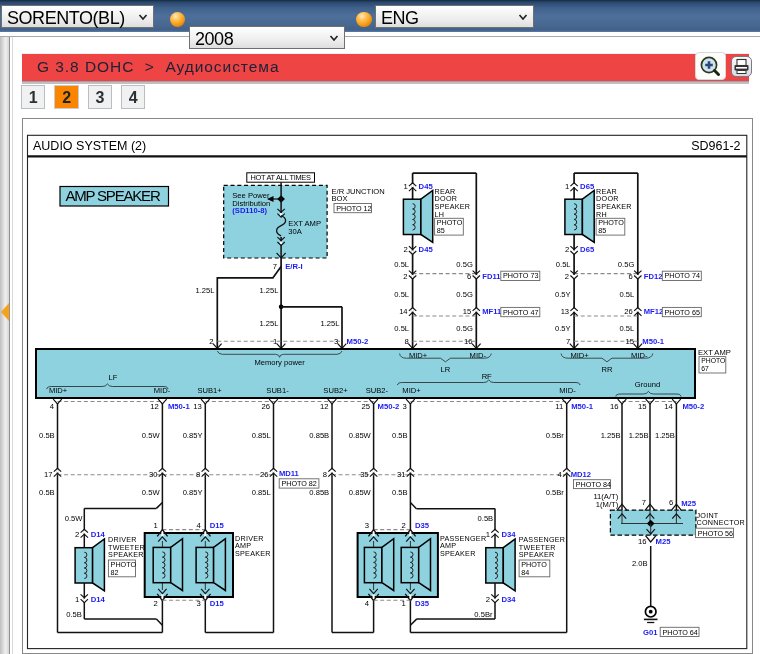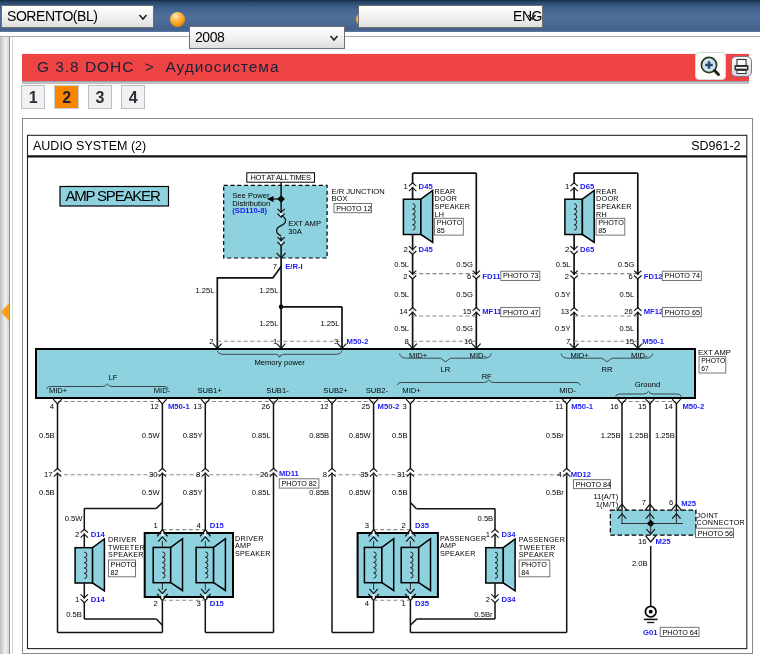--- a/index.html
+++ b/index.html
@@ -1,20 +1,20 @@
 <!DOCTYPE html>
 <html><head><meta charset="utf-8"><style>
 * { margin:0; padding:0; box-sizing:border-box; -webkit-font-smoothing:antialiased; }
 html,body { width:760px; height:654px; background:#fff; font-family:"Liberation Sans",sans-serif; overflow:hidden; }
 #root { position:relative; width:760px; height:654px; }
 .topbar { position:absolute; left:0; top:0; width:760px; height:32px;
   background:linear-gradient(180deg,#162b42 0%,#2c4a70 8%,#3f618c 25%,#4d6f9a 50%,#486890 78%,#42608a 94%,#5d7fa6 100%); }
 .hrline { position:absolute; left:0; top:36px; width:760px; height:1px; background:#a8a8a8; }
 .sel { position:absolute; top:4.5px; height:23.5px; background:linear-gradient(180deg,#ffffff,#ebebeb 70%,#dedede);
-  border:1px solid #707070; font-size:14px; letter-spacing:-0.45px; color:#000;
+  border:1px solid #707070; font-size:18px; letter-spacing:-0.45px; color:#000;
   padding:2.5px 0 0 5px; }
 .sel .arr { position:absolute; right:5px; top:6px; width:10px; height:10px; }
 .ball { position:absolute; top:11.5px; width:15.5px; height:15.5px; border-radius:50%;
   background:radial-gradient(circle at 38% 28%, #ffe8c0 0%, #ffc050 30%, #f49b16 60%, #d97a00 85%, #c06800 100%); }
 .sidebar { position:absolute; left:0; top:37px; width:10px; height:618px;
   background:linear-gradient(90deg,#bfbfbf,#efefef 60%,#d7d7d7); border-right:1px solid #909090; }
 .sideline { position:absolute; left:11.5px; top:37px; width:1px; height:618px; background:#d9d9d9; }
 .arrowl { position:absolute; left:1px; top:303px; width:0; height:0;
   border-top:9px solid transparent; border-bottom:9px solid transparent; border-right:8px solid #f5a21d; }
 .panel { position:absolute; left:21.5px; top:118.3px; width:731px; height:536px; border:1px solid #888; background:#fff; }
@@ -36,21 +36,21 @@
   <div class="topbar"></div>
   <div class="hrline"></div>
   <div class="sel" style="left:1px; width:153px;">SORENTO(BL)<svg class="arr" viewBox="0 0 10 10">
         <path d="M1.5 3 L5 7 L8.5 3" fill="none" stroke="#222" stroke-width="1.6"></path>
       </svg></div>
   <div class="ball" style="left:169.5px;"></div>
   <div class="sel" style="left:189px; width:156px;margin-top:21px;">2008<svg class="arr" viewBox="0 0 10 10">
         <path d="M1.5 3 L5 7 L8.5 3" fill="none" stroke="#222" stroke-width="1.6"></path>
       </svg></div>
   <div class="ball" style="left:356px;"></div>
-  <div class="sel" style="left:358px; width:185px;text-align:right;">ENG<svg class="arr" viewBox="0 0 10 10">
+  <div class="sel" style="left:375px; width:159px;">ENG<svg class="arr" viewBox="0 0 10 10">
         <path d="M1.5 3 L5 7 L8.5 3" fill="none" stroke="#222" stroke-width="1.6"></path>
       </svg></div>
   <div class="sidebar"></div>
   <div class="sideline"></div>
   <div class="arrowl"></div>
   <div class="titlebar">
       <span>G 3.8 DOHC &nbsp;&gt;&nbsp; Аудиосистема</span>
     </div>
   <div class="zoombtn"><svg width="29" height="27" viewBox="0 0 29 27">
     <circle cx="13" cy="12" r="7.6" fill="#cfe2f6" stroke="#2e3a18" stroke-width="1.7"></circle>

